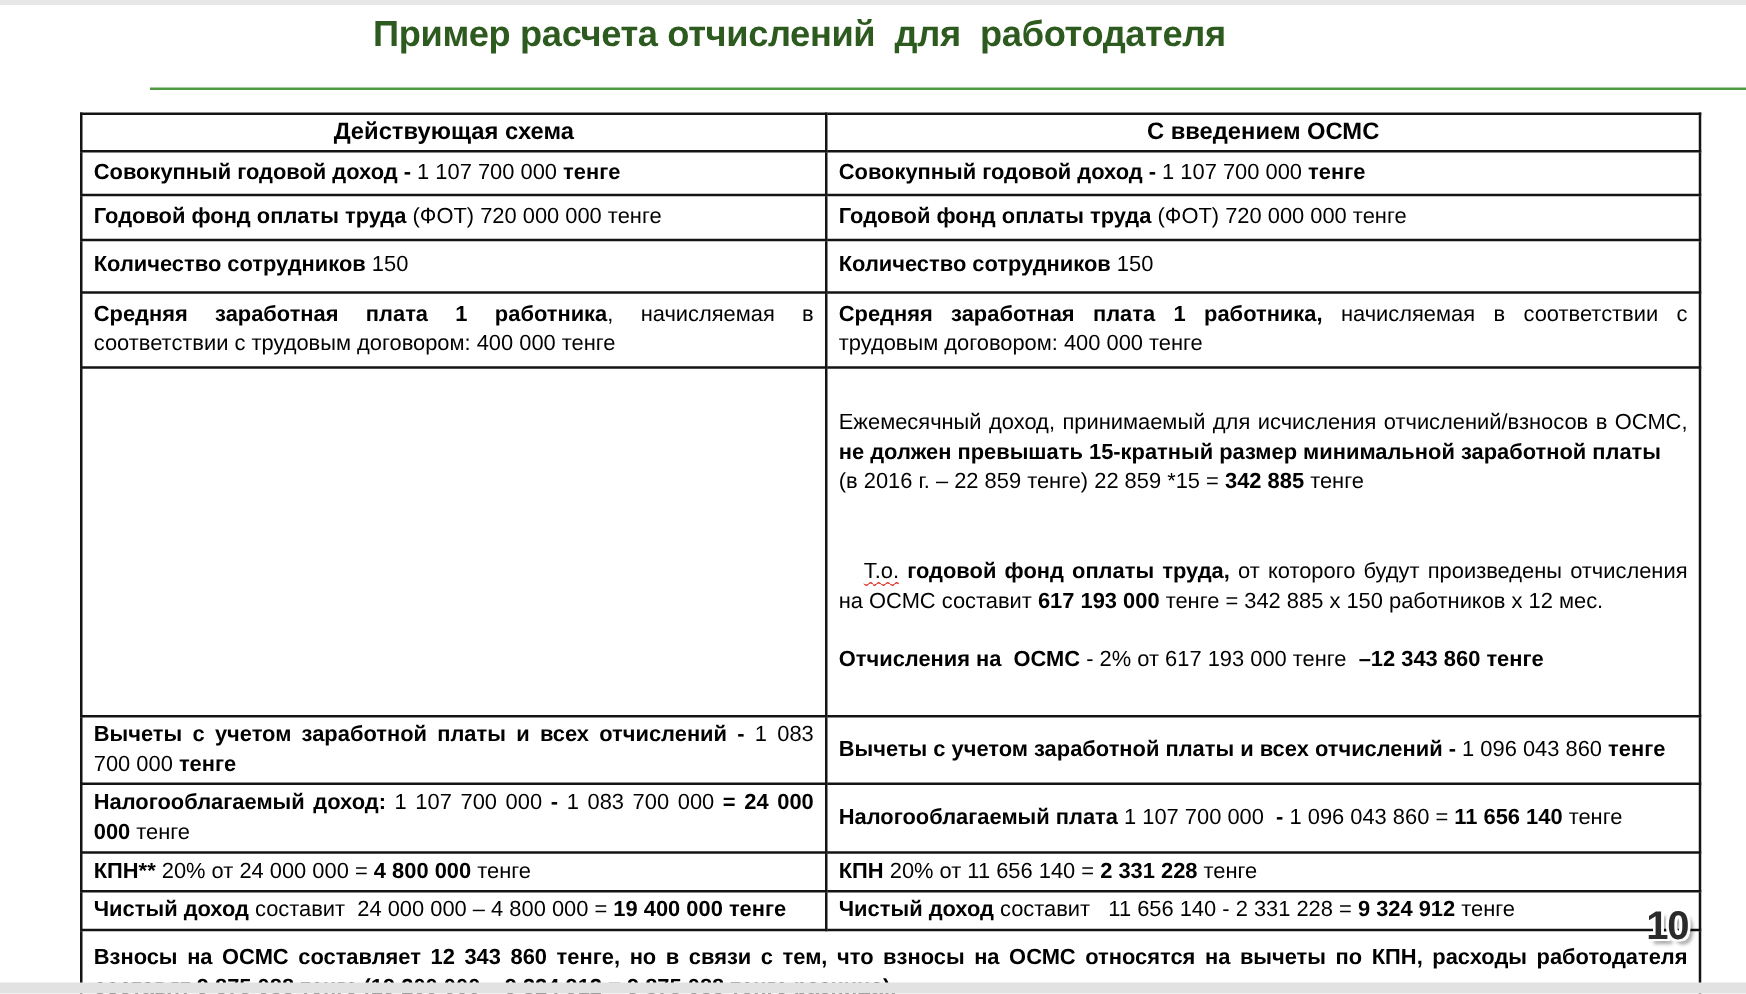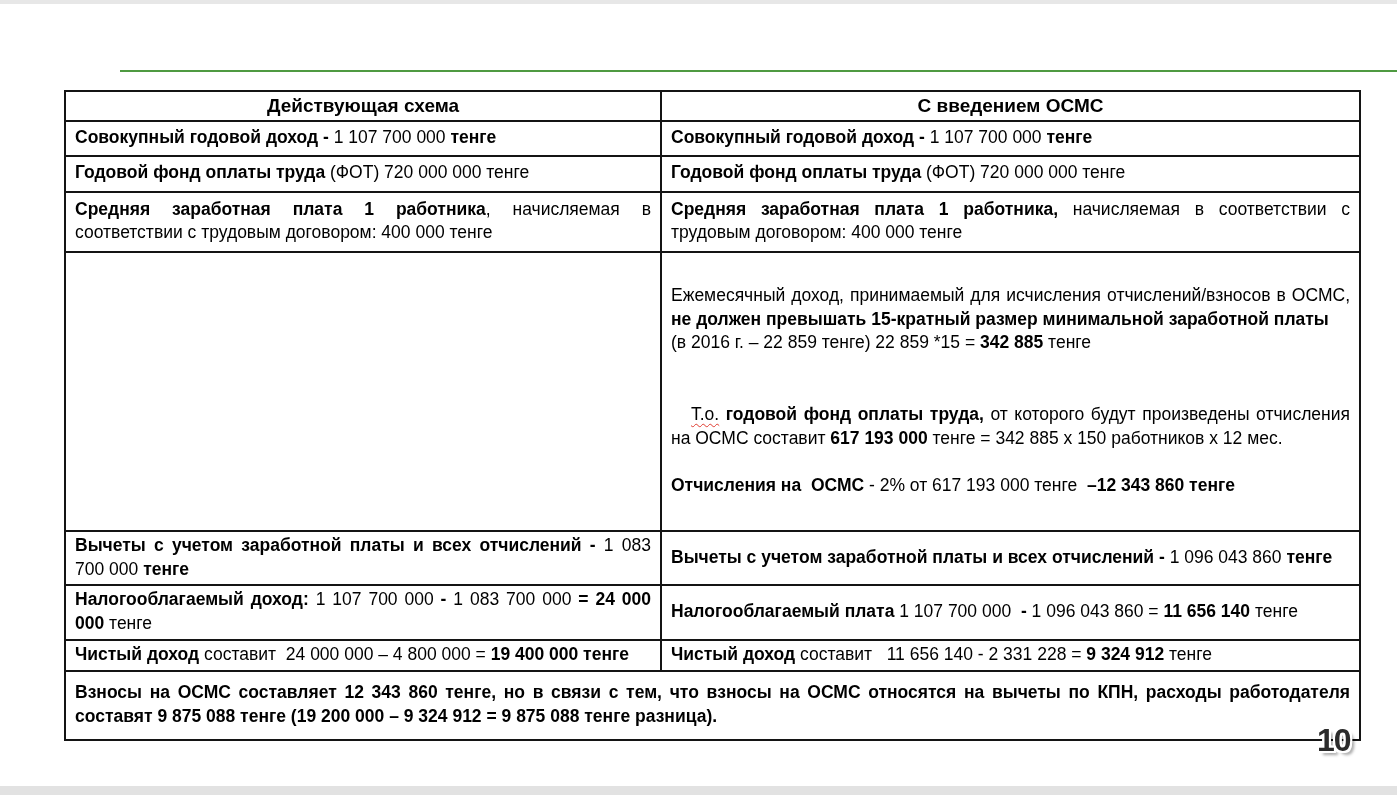--- a/index.html
+++ b/index.html
@@ -73,20 +73,21 @@
     z-index:5;
   }
 </style>
 </head>
 <body>
 
 <div class="slide">
 
   <div class="edge-strip top"></div>
 
+  <div class="slide-title">Пример расчета отчислений  для  работодателя</div>
 
   <div class="title-rule"></div>
 
   <table class="calc">
     <colgroup>
       <col style="width:596px">
       <col style="width:699px">
     </colgroup>
     <tbody>
         <tr style="height:27px">
@@ -100,20 +101,28 @@
       <td>
             <div class="para"><span class="b">Совокупный годовой доход - </span><span>1 107 700 000 </span><span class="b">тенге</span></div>
           </td>
     </tr>
     <tr style="height:36px">
       <td>
             <div class="para"><span class="b">Годовой фонд оплаты труда</span><span> (ФОТ) 720 000 000 тенге</span></div>
           </td>
       <td>
             <div class="para"><span class="b">Годовой фонд оплаты труда</span><span> (ФОТ) 720 000 000 тенге</span></div>
+          </td>
+    </tr>
+    <tr style="height:42px">
+      <td class="cell-top">
+            <div class="para"><span class="b">Количество сотрудников</span><span> 150</span></div>
+          </td>
+      <td class="cell-top">
+            <div class="para"><span class="b">Количество сотрудников</span><span> 150</span></div>
           </td>
     </tr>
     <tr style="height:60px">
       <td class="cell-top">
             <div class="para"><span class="b">Средняя заработная плата 1 работника</span><span>, начисляемая в соответствии с трудовым договором: 400 000 тенге</span></div>
           </td>
       <td class="cell-top">
             <div class="para"><span class="b">Средняя заработная плата 1 работника,</span><span> начисляемая в соответствии с трудовым договором: 400 000 тенге</span></div>
           </td>
     </tr>
@@ -140,20 +149,28 @@
     <tr style="height:49px">
       <td>
             <div class="para"><span class="b">Налогооблагаемый доход:</span><span> 1 107 700 000 </span><span class="b">- </span><span>1 083 700 000 </span><span class="b">= </span><span class="b">24 000 000</span><span> тенге</span></div>
           </td>
       <td>
             <div class="para"><span class="b">Налогооблагаемый плата</span><span> 1 107 700 000 &nbsp;</span><span class="b">- </span><span>1 096 043 860 = </span><span class="b">11 656 140</span><span> тенге</span></div>
           </td>
     </tr>
     <tr style="height:28px">
       <td>
+            <div class="para"><span class="b">КПН**</span><span> 20% от 24 000 000 = </span><span class="b">4 800 000</span><span> тенге</span></div>
+          </td>
+      <td>
+            <div class="para"><span class="b">КПН</span><span> 20% от 11 656 140 = </span><span class="b">2 331 228</span><span> тенге</span></div>
+          </td>
+    </tr>
+    <tr style="height:28px">
+      <td>
             <div class="para"><span class="b">Чистый доход</span><span> составит &nbsp;24 000 000 – 4 800 000 = </span><span class="b">19 400 000 тенге</span></div>
           </td>
       <td>
             <div class="para"><span class="b">Чистый доход</span><span> составит &nbsp; 11 656 140 - 2 331 228 = </span><span class="b">9 324 912</span><span> тенге</span></div>
           </td>
     </tr>
     <tr style="height:69px">
       <td class="footer-cell" colspan="2">
             <div class="para"><span class="b">Взносы на ОСМС составляет 12 343 860 тенге, но в связи с тем, что взносы на ОСМС относятся на вычеты по КПН, расходы работодателя составят 9 875 088 тенге (19 200 000 – 9 324 912 = 9 875 088 тенге разница).</span></div>
           </td>

